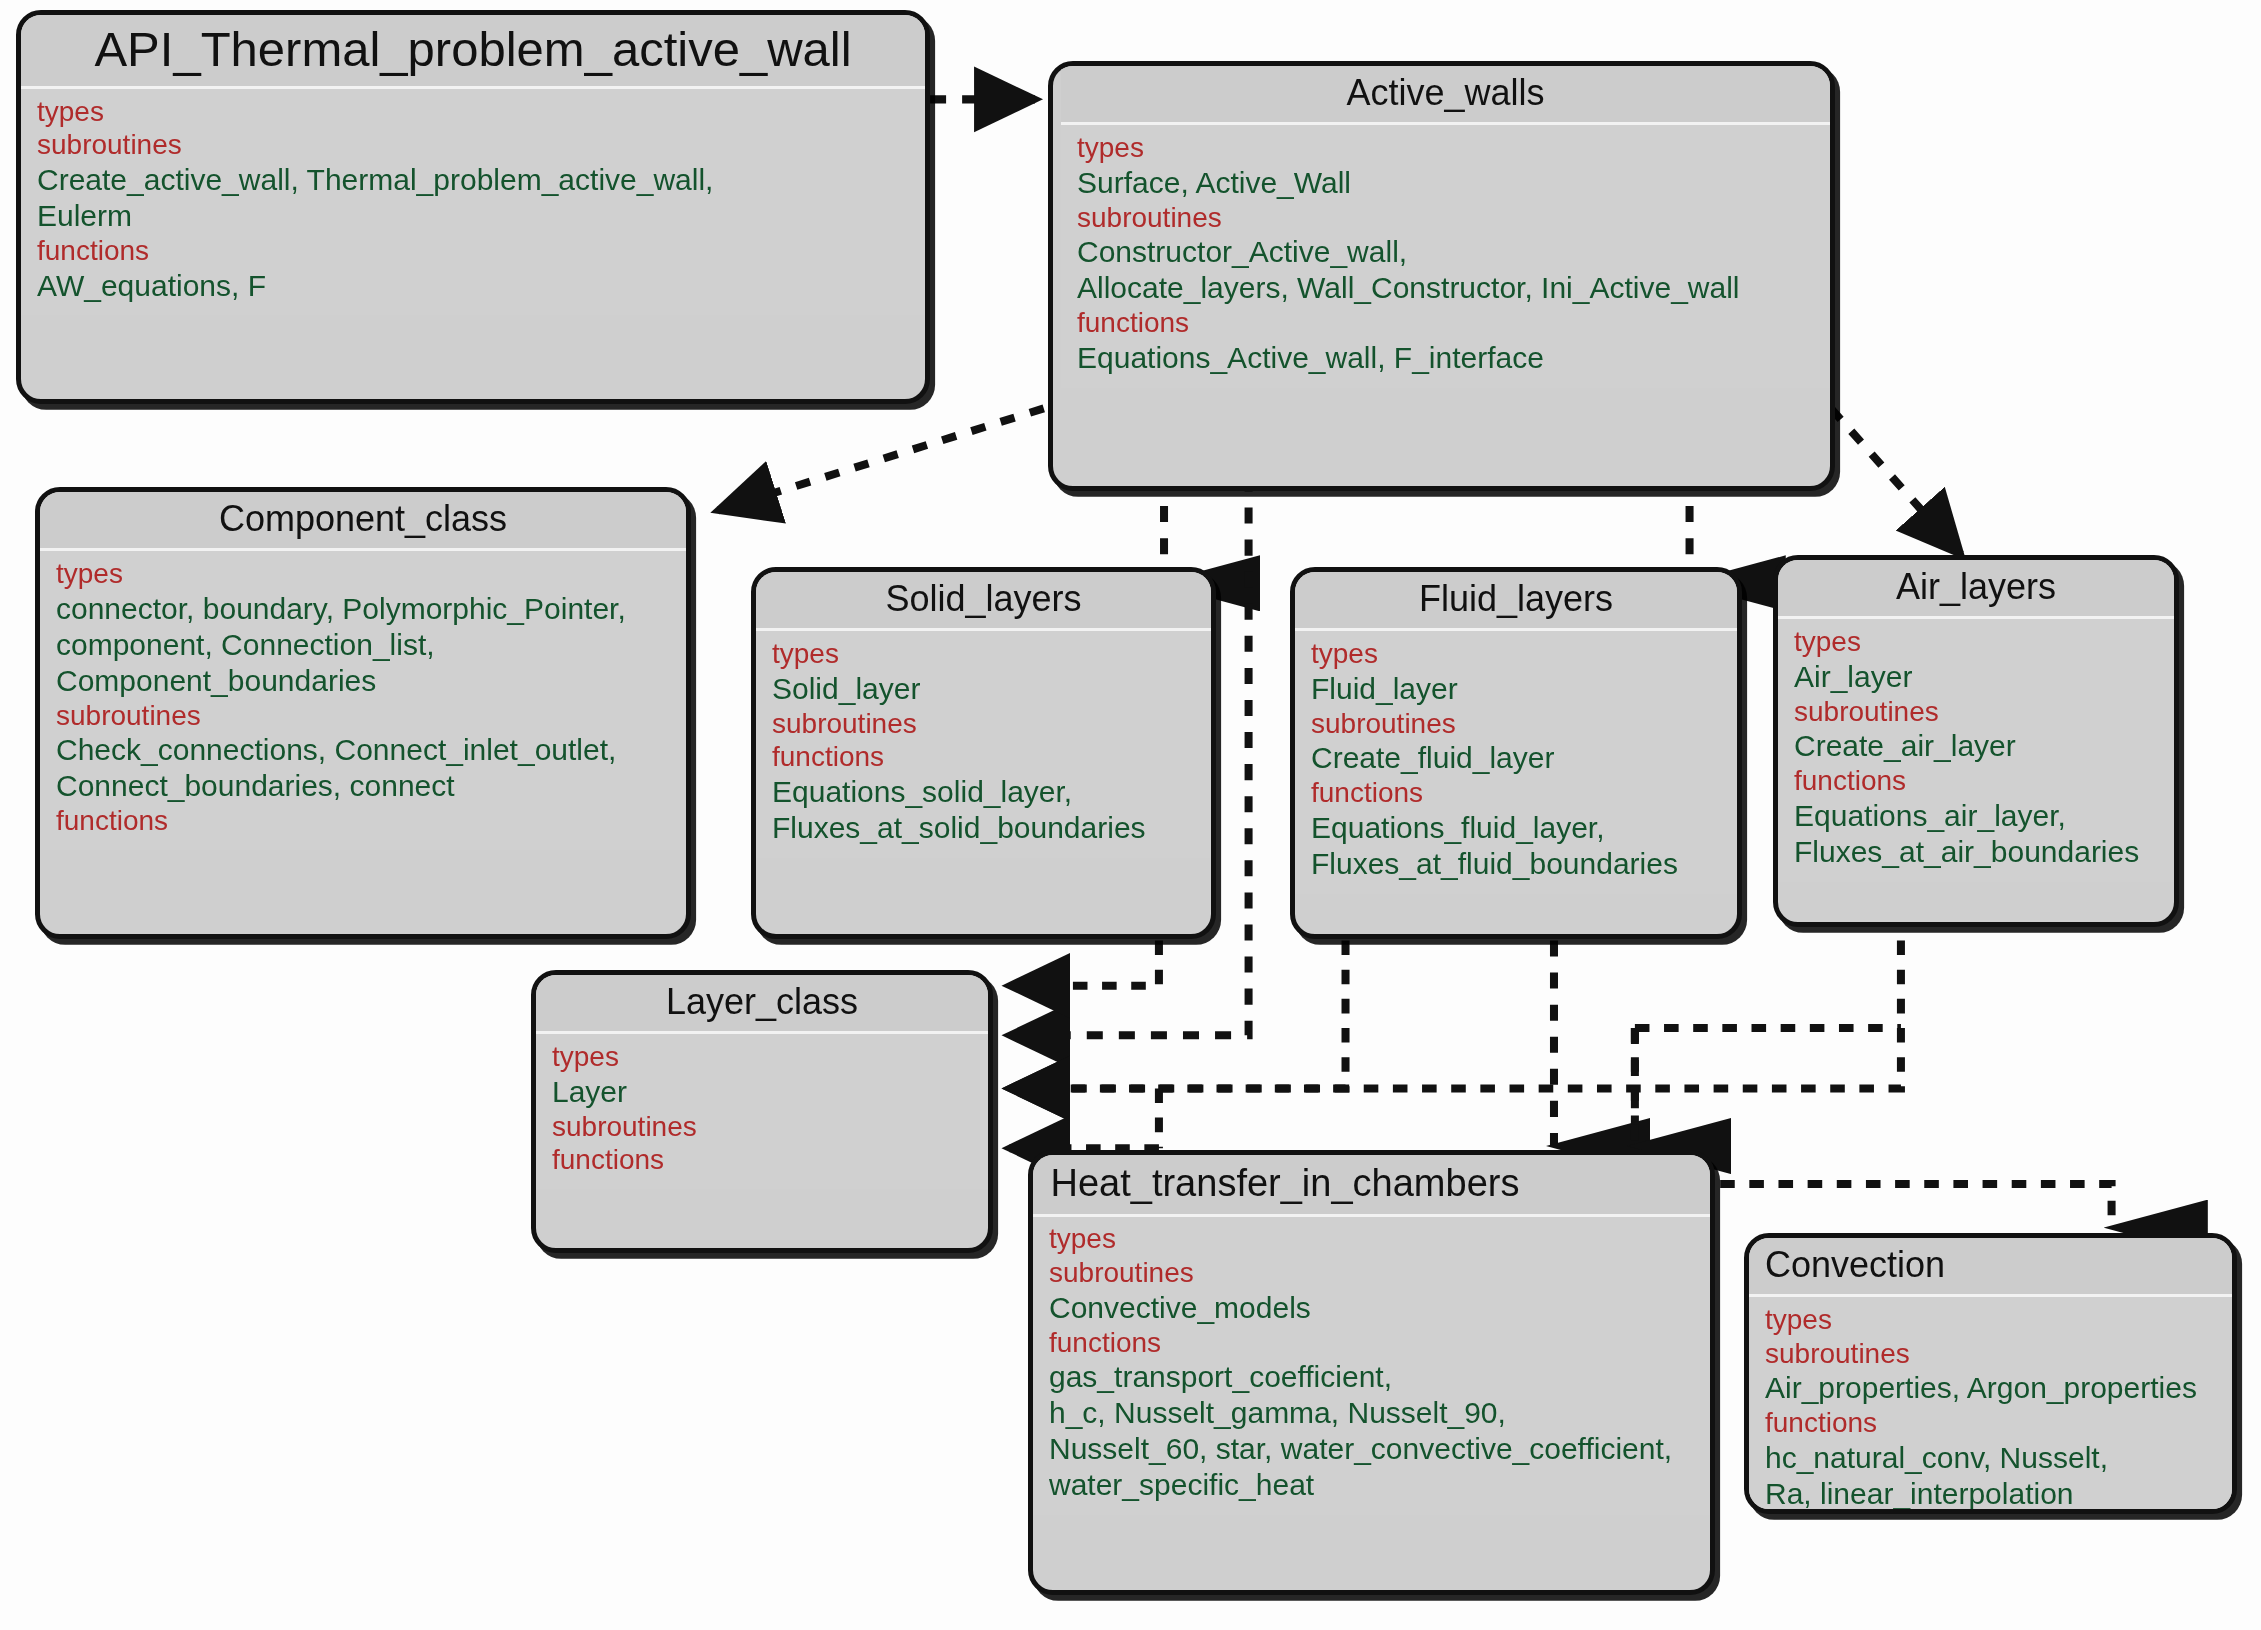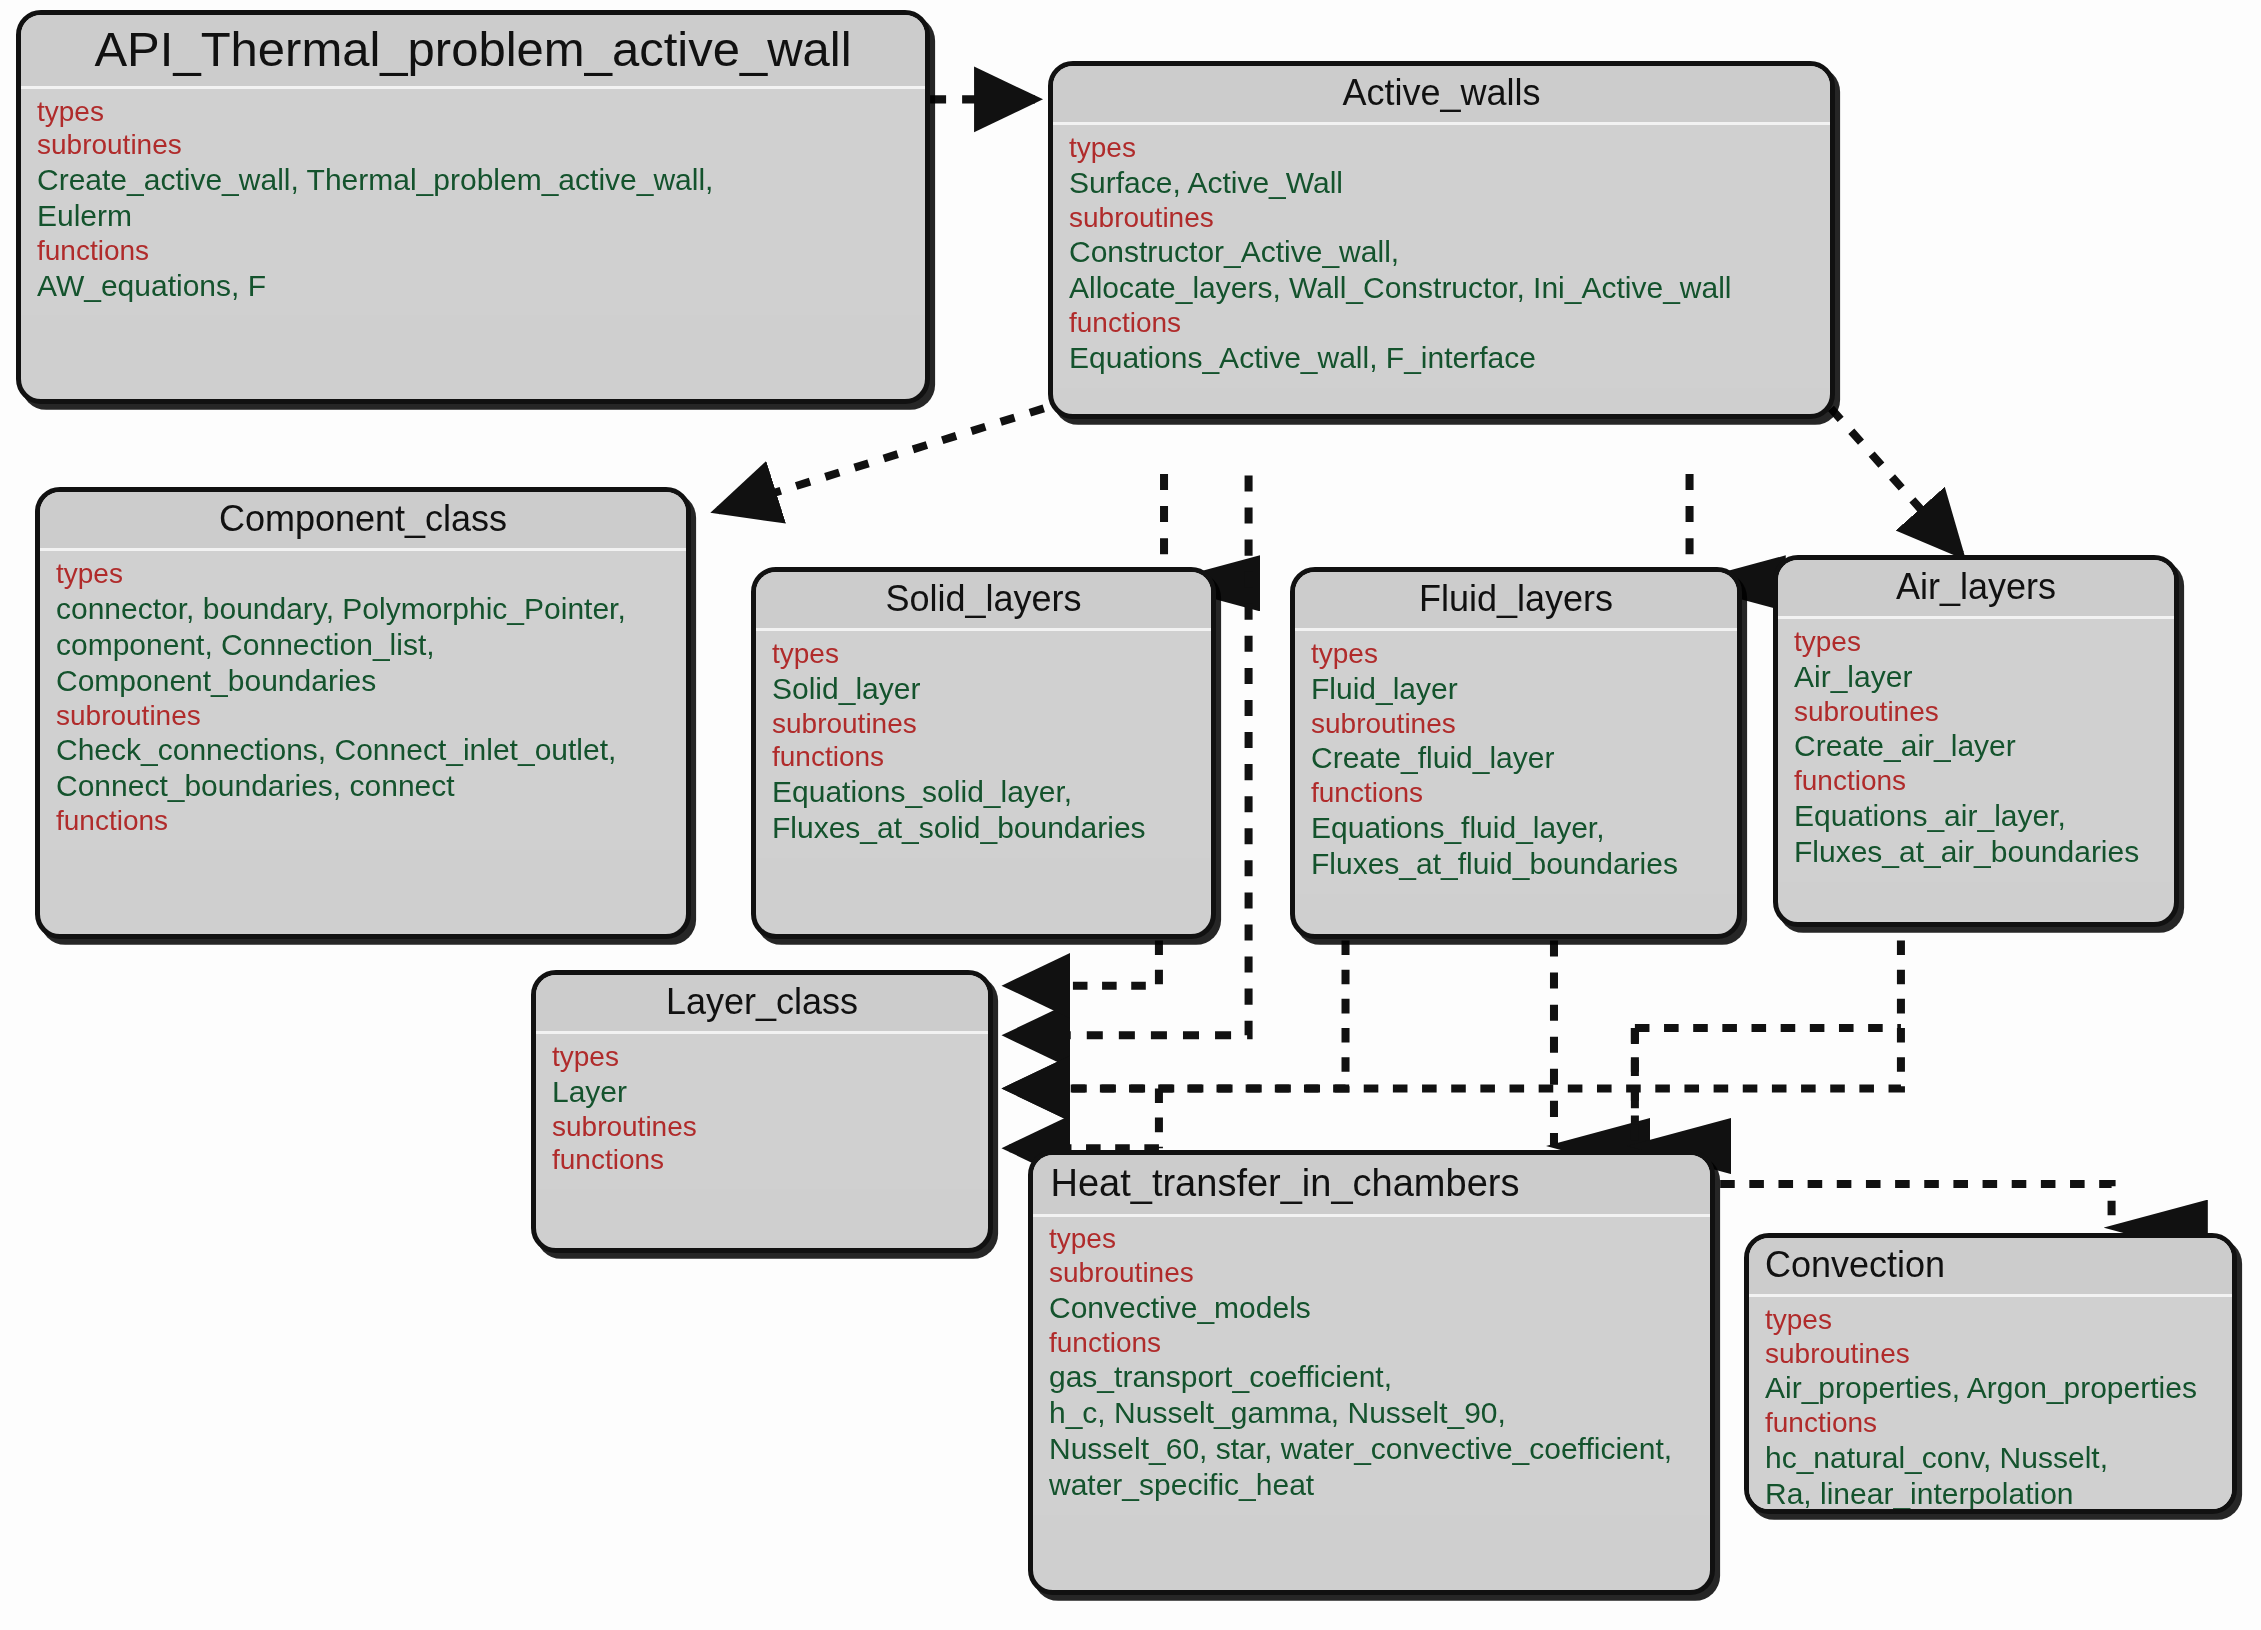--- a/index.html
+++ b/index.html
@@ -51,21 +51,21 @@
   }
   .sect-items{
     color:#14532d;
     font-size:30px;
     line-height:1.20;
     white-space:nowrap;
   }
 
   
   #box-api            { left:16px;   top:10.2px;   width:914px; height:394px; }
-  #box-active-walls   { left:1048px; top:61px;   width:787px; height:358px; }
+  #box-active-walls   { left:1048px; top:61px;   width:787px; height:430px;padding-left:8px; }
   #box-component      { left:35px;   top:487px;  width:656px;  height:452px; }
   #box-solid          { left:751px; top:567px;  width:465px;  height:372px; }
   #box-fluid          { left:1290px; top:567px;  width:452px;  height:372px; }
   #box-air            { left:1773px; top:555px;  width:406px;  height:372px; }
   #box-layer          { left:531px;  top:970px; width:462px;  height:283px; }
   #box-heat           { left:1028px; top:1150px; width:687px;  height:445px; }
   #box-convection     { left:1744px; top:1233px; width:493px;  height:281px; }
 
   #box-api .uml-title      { font-size:49px; }
   #box-heat .uml-title     { text-align:left; padding-left:17.5px; font-size:38px;}

